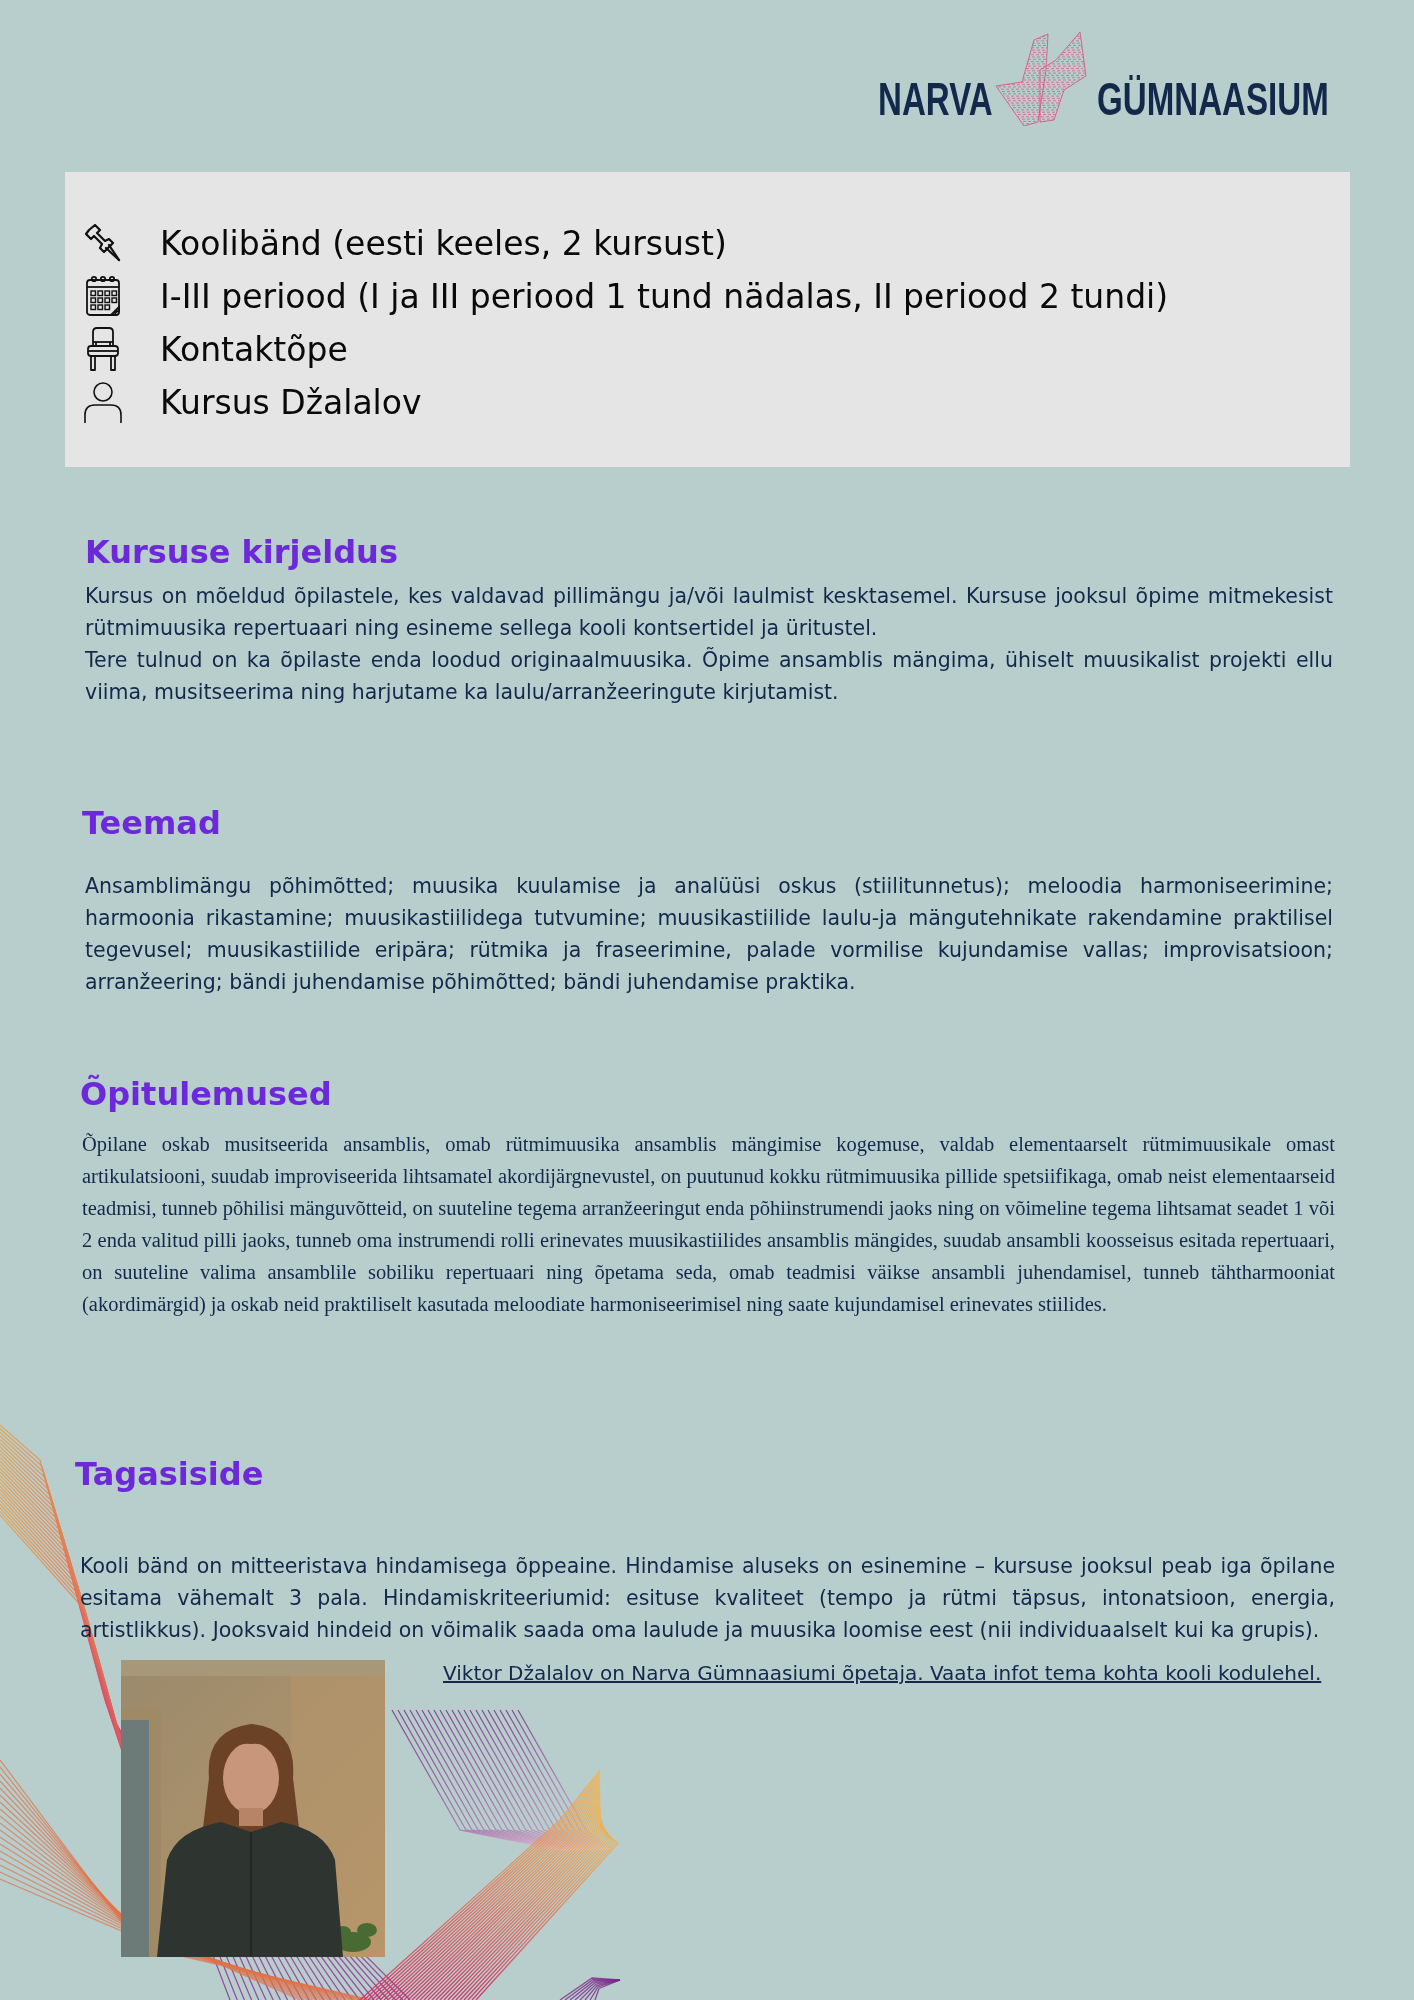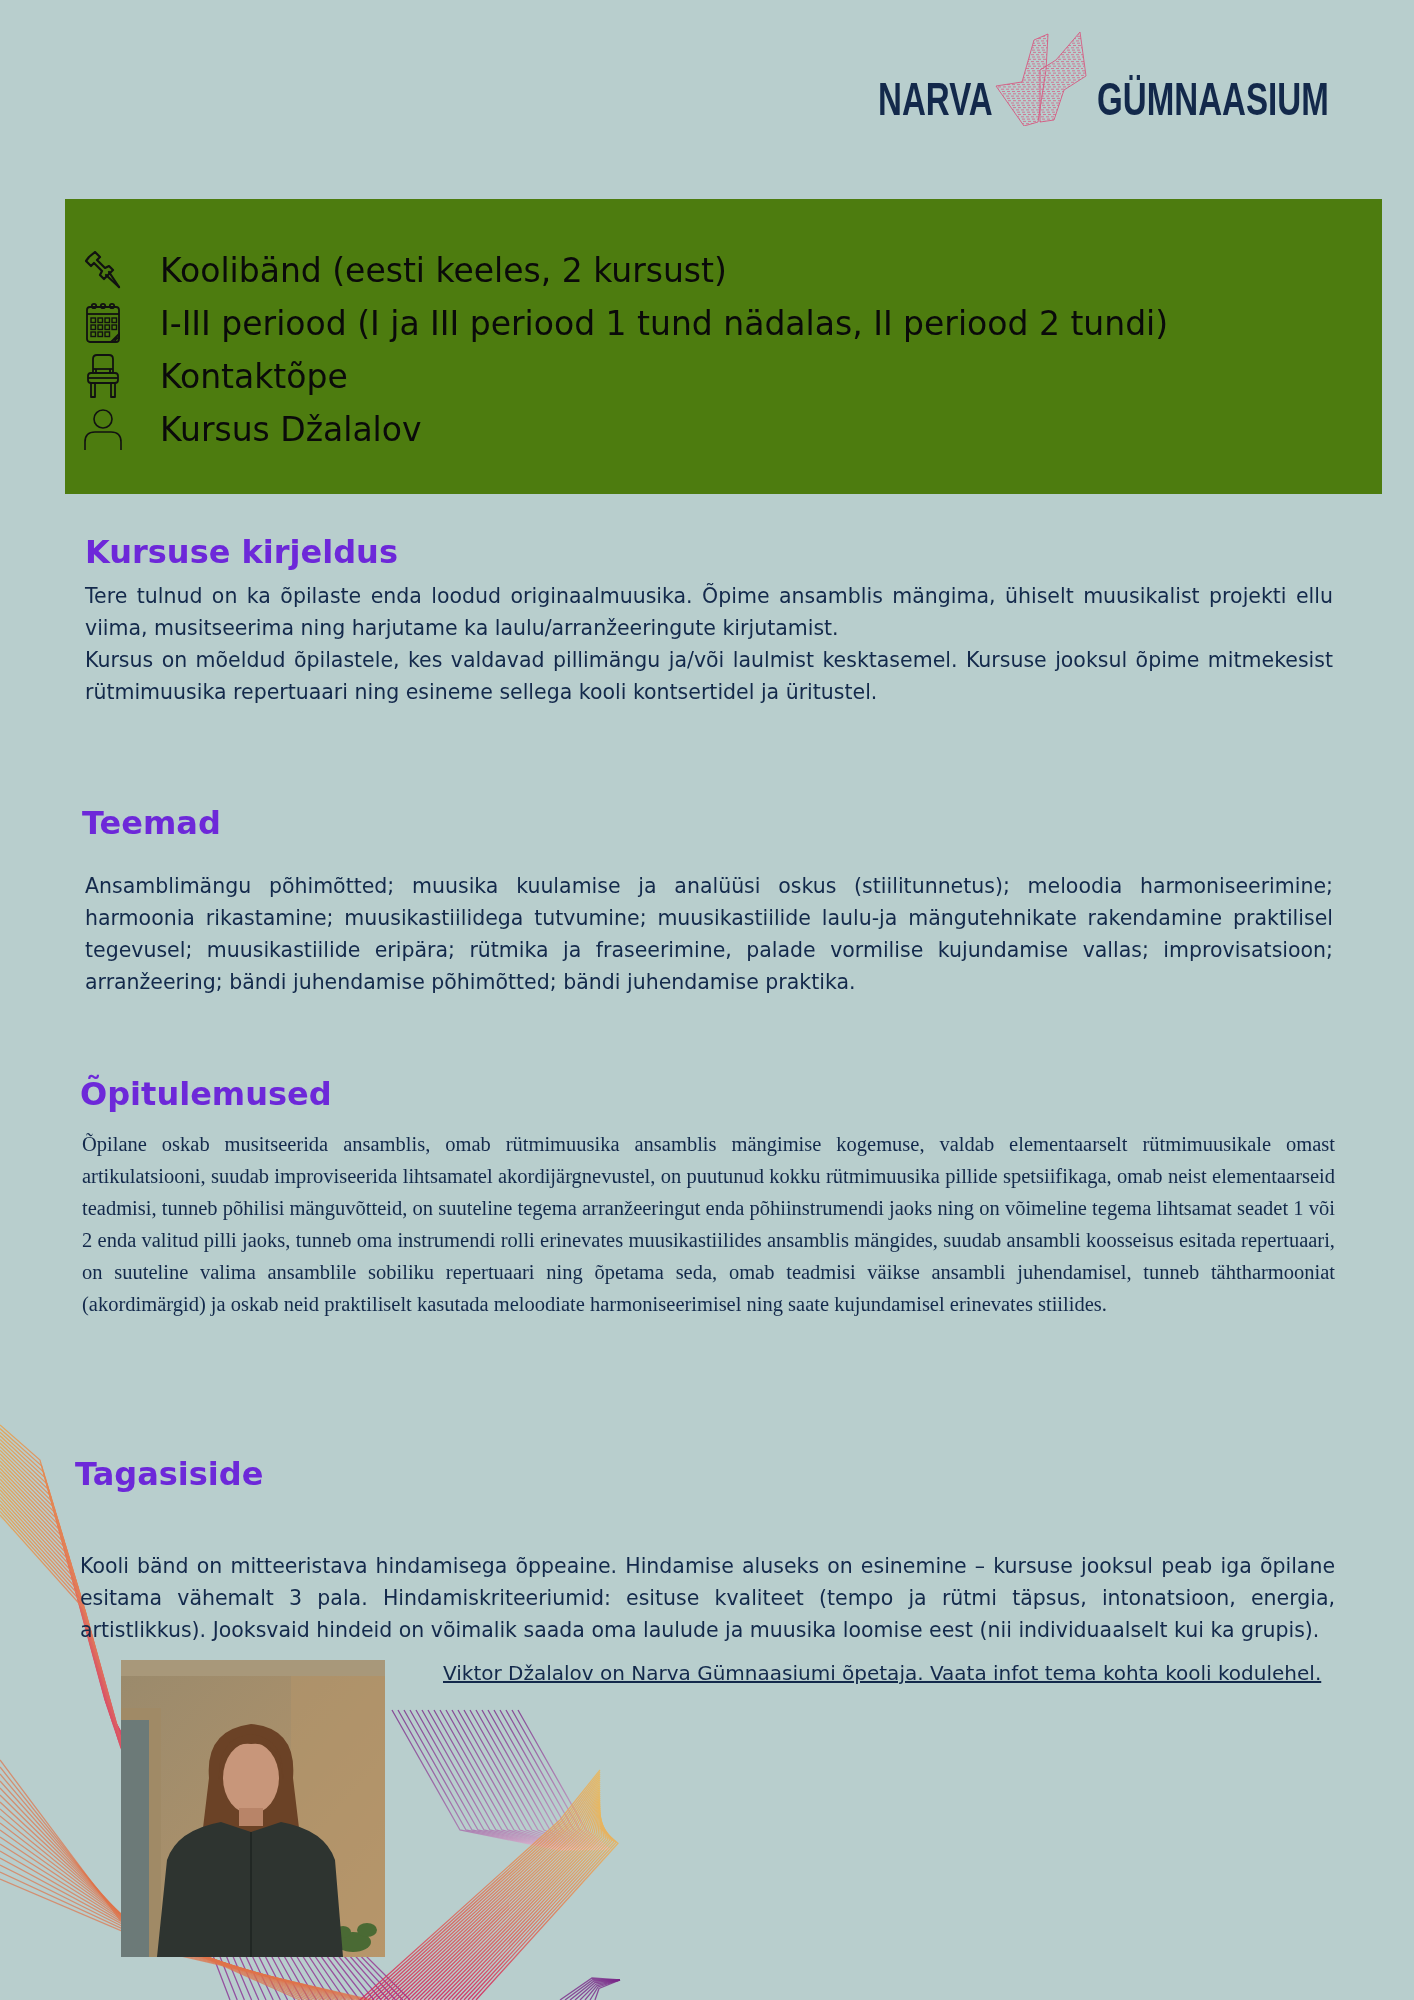--- a/index.html
+++ b/index.html
@@ -18,23 +18,22 @@
     font-family: "Liberation Sans", sans-serif; font-weight: bold;
     font-size: 46px; color: #13294b; letter-spacing: 0px;
     transform: scaleX(0.72); transform-origin: left top;
   }
   .logo-narva { left: 1px; }
   .logo-gym { left: 220px; }
   .logo-mark { position: absolute; left: 117px; top: 2px; width: 100px; height: 96px; }
 
   
   .card {
-    position: absolute; left: 65px; top: 199px; width: 1285px; height: 295px;
-    background: #4d7c0f;
-    padding-left: 32px;
+    position: absolute; left: 65px; top: 172px; width: 1285px; height: 295px;
+    background: #e5e5e5;
   }
   .card-row { position: absolute; left: 0; height: 54px; display: flex; align-items: center; }
   .card-icon { position: absolute; left: 18px; width: 40px; height: 44px; display: flex; align-items: center; justify-content: center; }
   .card-text {
     position: absolute; left: 95px; white-space: nowrap;
     font-family: "DejaVu Sans", sans-serif; font-size: 33px; color: #0a0a0a;
   }
 
   
   .section-title {
@@ -304,22 +303,22 @@
         <circle cx="20" cy="11" r="9"></circle>
         <path d="M2 42 L2 34 Q2 24 12 24 L28 24 Q38 24 38 34 L38 42"></path>
       </svg>
     </span>
     <span class="card-text">Kursus Džalalov</span>
   </div>
 </div>
 
 <h2 class="section-title" style="left:85px; top:533px;">Kursuse kirjeldus</h2>
 <div class="section-body" style="left:85px; top:580px; width:1248px;">
+  <p>Kursus on mõeldud õpilastele, kes valdavad pillimängu ja/või laulmist kesktasemel. Kursuse jooksul õpime mitmekesist rütmimuusika repertuaari ning esineme sellega kooli kontsertidel ja üritustel.</p>
   <p>Tere tulnud on ka õpilaste enda loodud originaalmuusika. Õpime ansamblis mängima, ühiselt muusikalist projekti ellu viima, musitseerima ning harjutame ka laulu/arranžeeringute kirjutamist.</p>
-  <p>Kursus on mõeldud õpilastele, kes valdavad pillimängu ja/või laulmist kesktasemel. Kursuse jooksul õpime mitmekesist rütmimuusika repertuaari ning esineme sellega kooli kontsertidel ja üritustel.</p>
 </div>
 
 <h2 class="section-title" style="left:82px; top:795px;margin-top:9px;">Teemad</h2>
 <div class="section-body" style="left:85px; top:870px; width:1248px;">
   <p>Ansamblimängu põhimõtted; muusika kuulamise ja analüüsi oskus (stiilitunnetus); meloodia harmoniseerimine; harmoonia rikastamine; muusikastiilidega tutvumine; muusikastiilide laulu-ja mängutehnikate rakendamine praktilisel tegevusel; muusikastiilide eripära; rütmika ja fraseerimine, palade vormilise kujundamise vallas; improvisatsioon; arranžeering; bändi juhendamise põhimõtted; bändi juhendamise praktika.</p>
 </div>
 
 <h2 class="section-title" style="left:80px; top:1075px;">Õpitulemused</h2>
 <div class="section-body" style="left:82px; top:1128px; width:1253px;font-family:Liberation Serif, serif;">
   <p>Õpilane oskab musitseerida ansamblis, omab rütmimuusika ansamblis mängimise kogemuse, valdab elementaarselt rütmimuusikale omast artikulatsiooni, suudab improviseerida lihtsamatel akordijärgnevustel, on puutunud kokku rütmimuusika pillide spetsiifikaga, omab neist elementaarseid teadmisi, tunneb põhilisi mänguvõtteid, on suuteline tegema arranžeeringut enda põhiinstrumendi jaoks ning on võimeline tegema lihtsamat seadet 1 või 2 enda valitud pilli jaoks, tunneb oma instrumendi rolli erinevates muusikastiilides ansamblis mängides, suudab ansambli koosseisus esitada repertuaari, on suuteline valima ansamblile sobiliku repertuaari ning õpetama seda, omab teadmisi väikse ansambli juhendamisel, tunneb tähtharmooniat (akordimärgid) ja oskab neid praktiliselt kasutada meloodiate harmoniseerimisel ning saate kujundamisel erinevates stiilides.</p>

